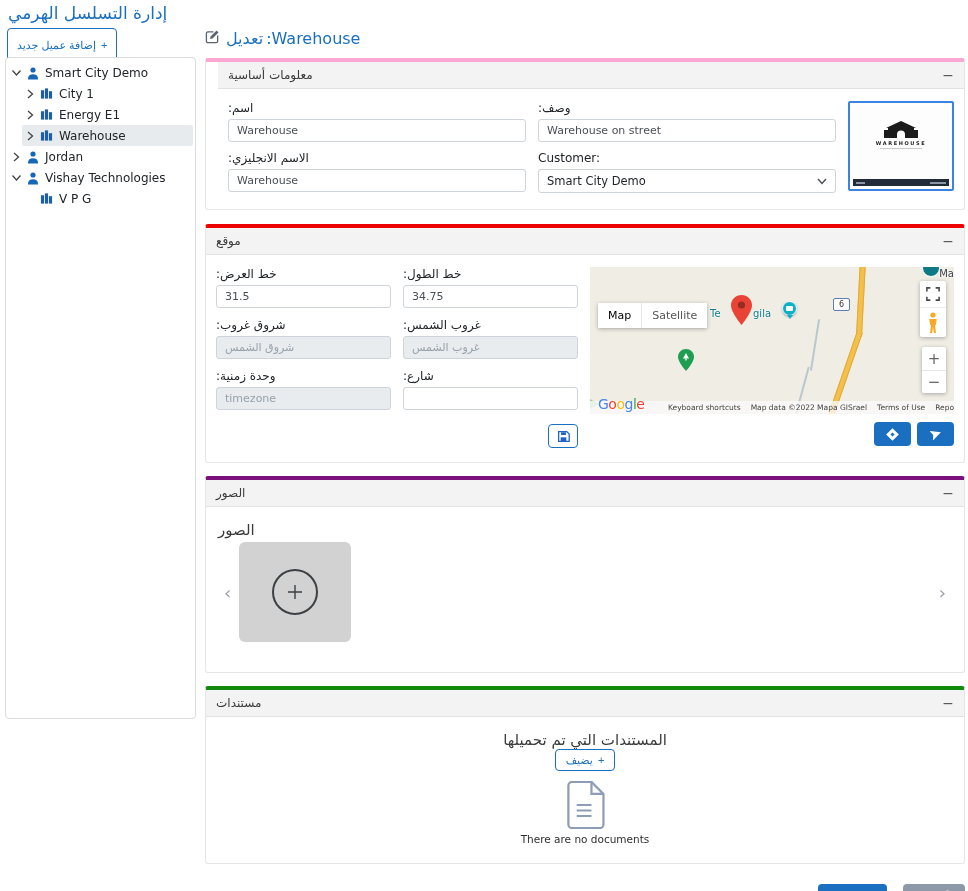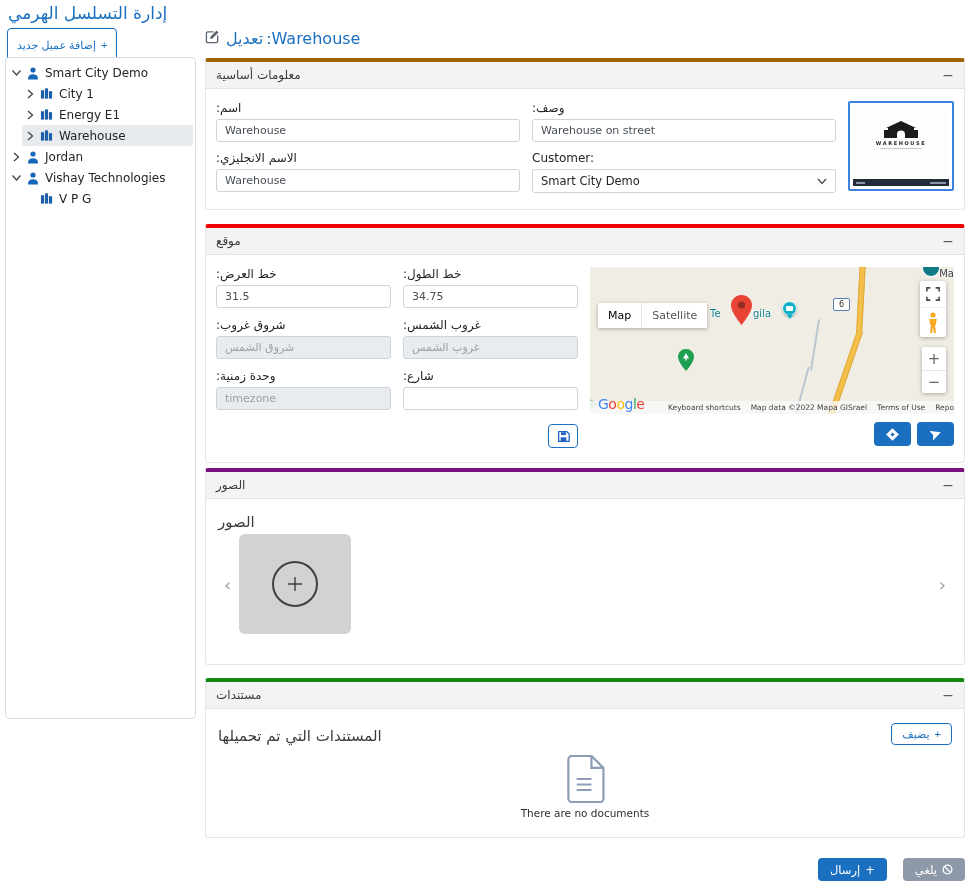--- a/index.html
+++ b/index.html
@@ -29,23 +29,23 @@
   .trow.selected { background: #e8ebee; border-radius: 2px; }
   .tchev { width: 9px; display: inline-flex; flex: 0 0 9px; }
   .tchev svg { display: block; }
   .tchev.down svg { transform: rotate(90deg); }
   .ticon { display: inline-flex; flex: 0 0 14px; }
   .tlabel { font-size: 12px; color: #212529; }
   
   .main { position: absolute; left: 205px; top: 30px; width: 760px; }
   .edit-header { display: flex; align-items: center; gap: 6px; color: #1a6fc0; font-size: 16px; height: 16px; }
   .card { border: 1px solid #e4e6e8; border-radius: 3px; margin-top: 12px; background: #fff; }
-  .c-basic { border-top: 4px solid #a16207; }
+  .c-basic { border-top: 4px solid #f9a8d4; padding-left: 12px; }
   .c-loc   { border-top: 4px solid #ee0000; margin-top: 14px; }
-  .c-img   { border-top: 4px solid #7c107c; margin-top: 5px; }
+  .c-img   { border-top: 4px solid #7c107c; margin-top: 13px; }
   .c-doc   { border-top: 4px solid #128a12; margin-top: 13px; }
   .card-head {
     height: 27px; background: #f3f3f3; border-bottom: 1px solid #e2e2e2;
     display: flex; align-items: center; justify-content: space-between;
     padding: 0 10px; font-size: 12px; color: #3a3a3a;
   }
   .collapse-btn { color: #555; font-size: 14px; cursor: pointer; line-height: 1; }
   .field-label { font-size: 12px; margin-bottom: 4px; color: #212529; }
   .tinput {
     width: 100%; height: 23px; border: 1px solid #ced4da; border-radius: 3px;
@@ -112,21 +112,21 @@
   
   .img-body { padding: 14px 10px 30px; }
   .img-label { font-size: 15px; color: #3a3a3a; margin-left: 2px; }
   .carousel { display: flex; align-items: center; margin-top: 3px; }
   .car-chev { color: #9aa0a6; font-size: 18px; cursor: pointer; padding: 0 8px; }
   .car-next { margin-left: auto; }
   .add-tile { width: 112px; height: 100px; background: #d2d2d2; border-radius: 6px; display: flex; align-items: center; justify-content: center; cursor: pointer; }
   .circle-plus { width: 46px; height: 46px; border: 2px solid #3c4043; border-radius: 50%; display: flex; align-items: center; justify-content: center; }
   
   .doc-body { padding: 14px 12px 18px; }
-  .doc-top { display: flex; justify-content: space-between; align-items: flex-end; }
+  .doc-top { display: flex; justify-content: space-between; align-items: center; flex-direction: column; }
   .doc-heading { font-size: 15px; color: #3c3c3c; }
   .outline-btn { border: 1px solid #1a6fc0; color: #1a6fc0; background: #fff; border-radius: 4px; height: 22px; padding: 0 10px; font-size: 11px; display: inline-flex; align-items: center; gap: 5px; cursor: pointer; }
   .doc-empty { display: flex; flex-direction: column; align-items: center; margin-top: 10px; }
   .doc-empty-text { font-size: 10.5px; color: #2f2f2f; margin-top: 4px; }
   
   .footer { margin-top: 20px; display: flex; justify-content: flex-end; gap: 16px; }
   .btn-primary { background: #1a6fc0; color: #fff; border: none; border-radius: 4px; height: 23px; padding: 0 12px; font-size: 11.5px; display: inline-flex; align-items: center; gap: 5px; cursor: pointer; font-family: inherit; }
   .btn-secondary { background: #8d99a8; color: #fff; border: none; border-radius: 4px; height: 23px; padding: 0 12px; font-size: 11.5px; display: inline-flex; align-items: center; gap: 5px; cursor: pointer; font-family: inherit; }
 </style>
 </head>

